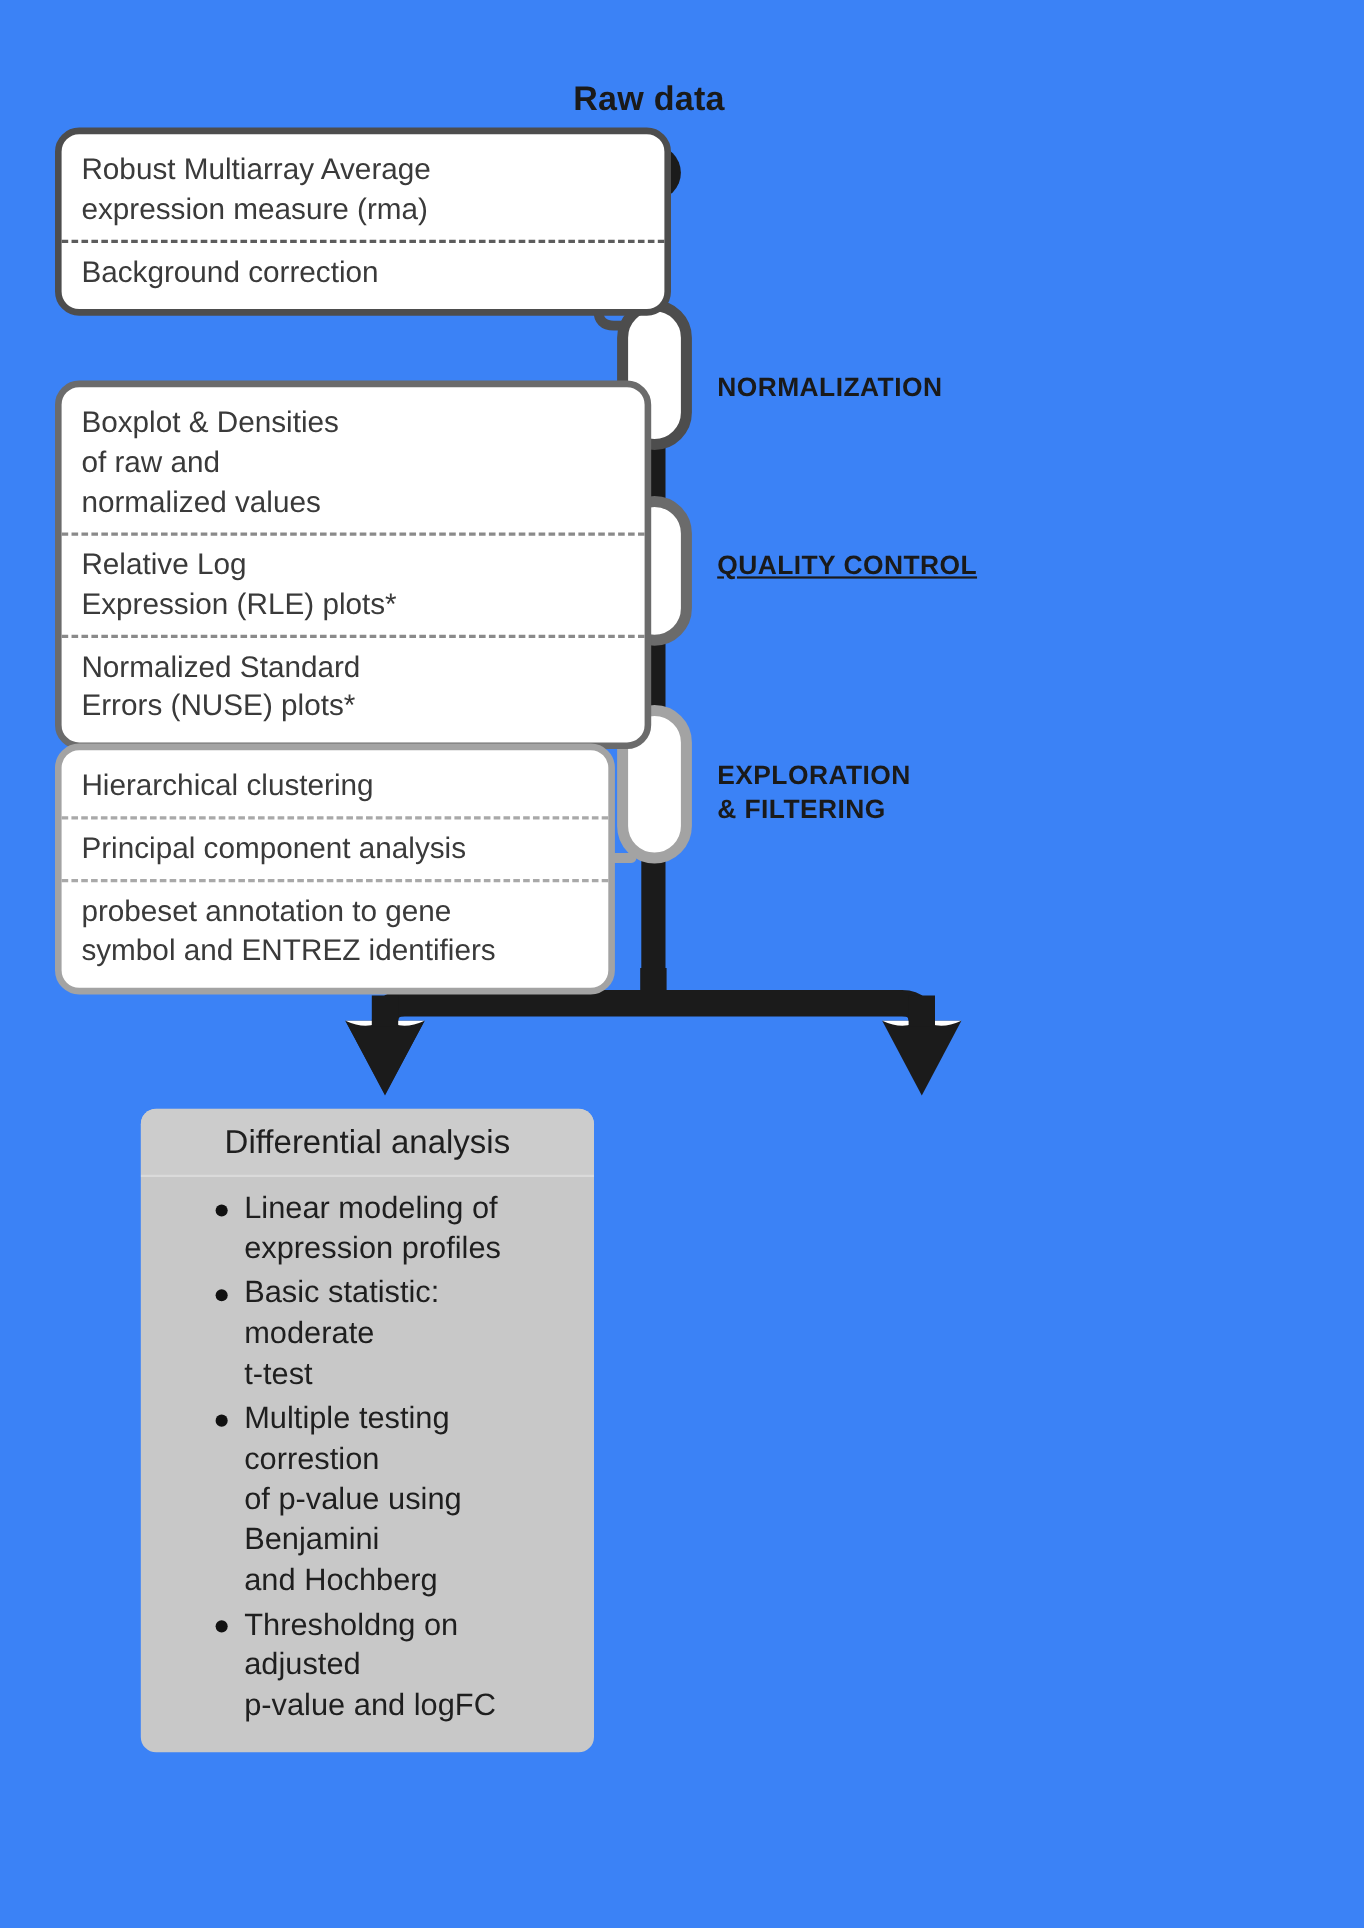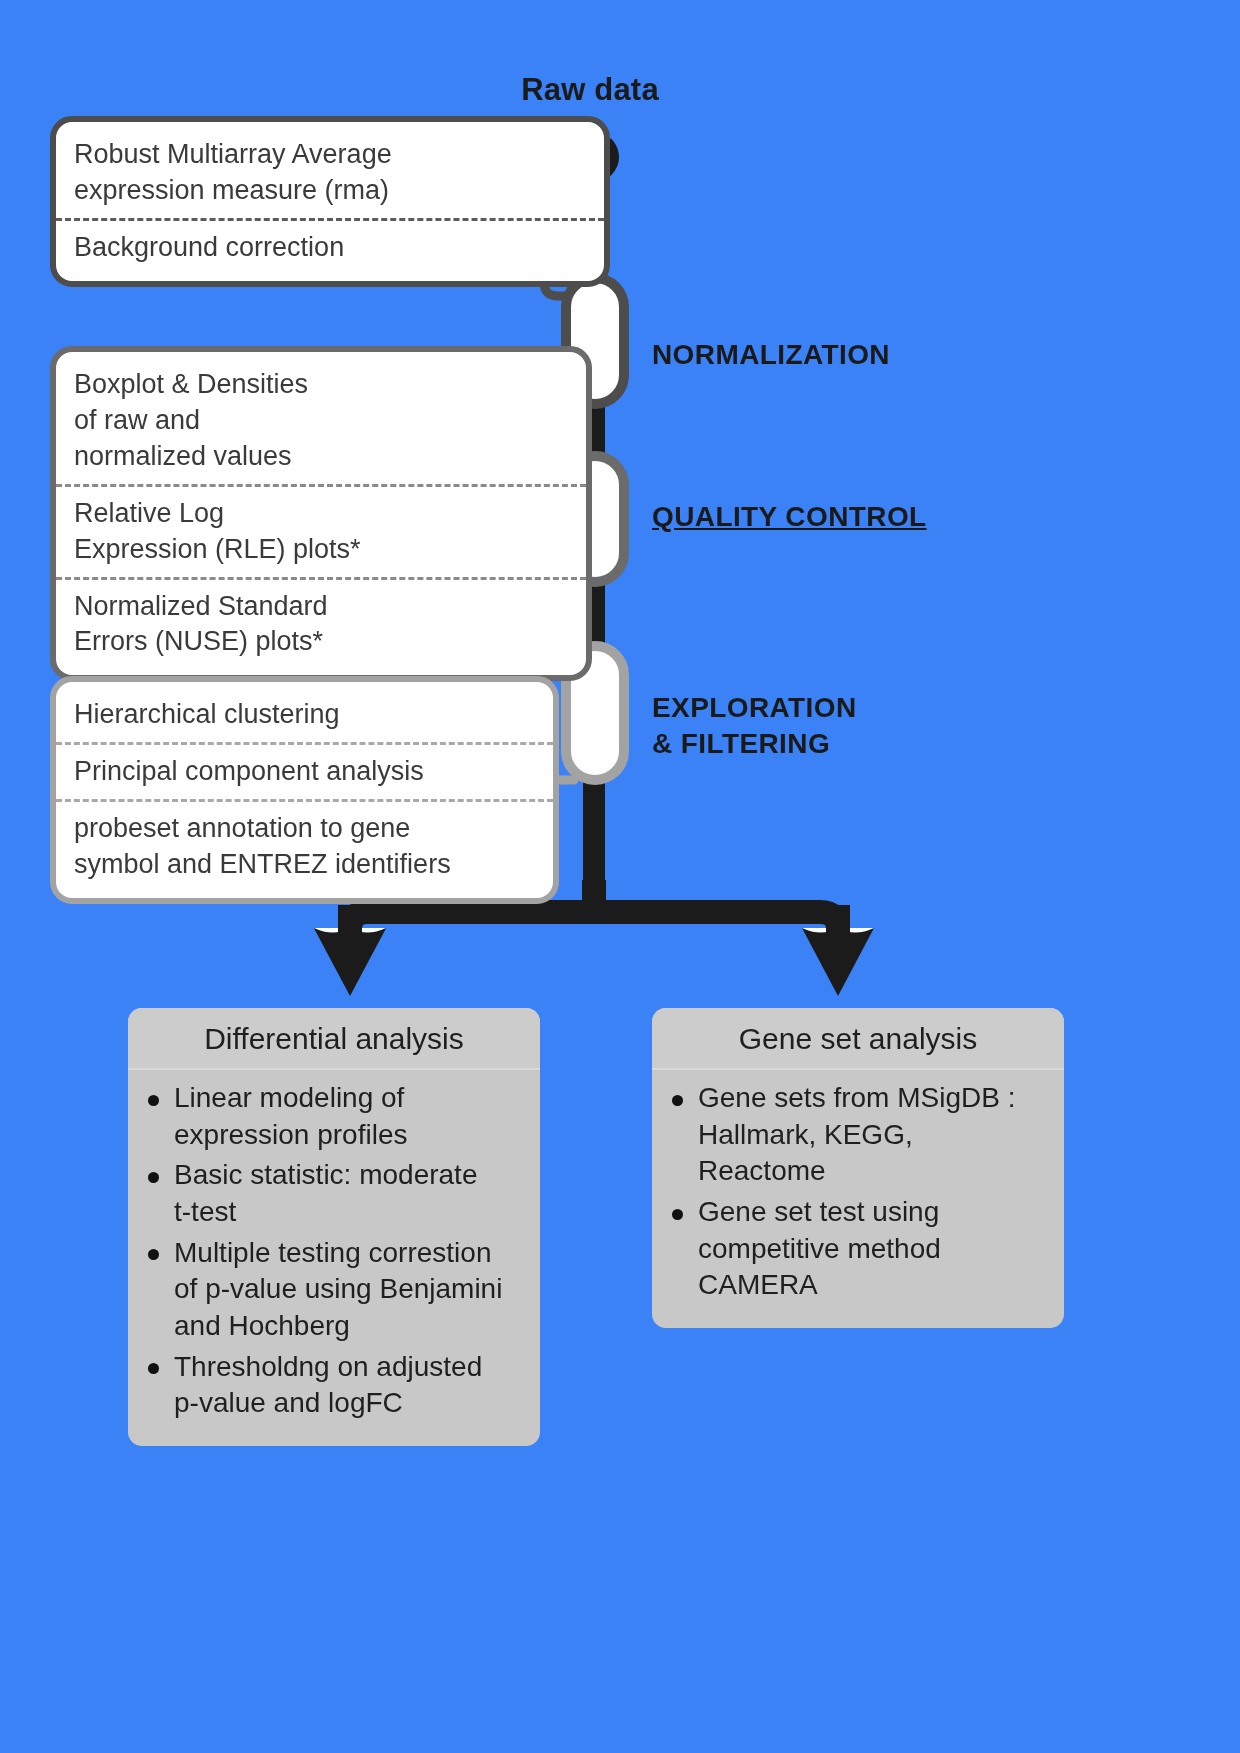--- a/index.html
+++ b/index.html
@@ -30,21 +30,21 @@
     text-align:center;
     font-size:31px;
     font-weight:bold;
     color:#1a1a1a;
     letter-spacing:.2px;
   }
 
   
   .stage-label{
     position:absolute;
-    font-size:28px;
+    font-size:24px;
     font-weight:bold;
     color:#1a1a1a;
     letter-spacing:.4px;
     line-height:1.30;
     white-space:pre-line;
   }
   #lbl-norm{ left:652px; top:337px; }
   #lbl-qc  { left:652px; top:499px;text-decoration:underline; }
   #lbl-exp { left:652px; top:690px; }
 
@@ -106,20 +106,21 @@
   .card-head{
     font-size:30px;
     color:#1f1f1f;
     text-align:center;
     padding:14px 10px 12px 10px;
     background:#cccccc;
     border-bottom:2px solid #dadada;
   }
   .card-body{
     padding:10px 18px 20px 18px;
+    margin-left:48px;
   }
   .card-body ul{
     list-style:none;
     margin:0;
     padding:0;
   }
   .card-body li{
     position:relative;
     padding-left:28px;
     margin:0 0 4px 0;
@@ -216,27 +217,14 @@
 t-test</span></li>
         <li><span class="bullet"></span><span>Multiple testing correstion
 of p-value using Benjamini
 and Hochberg</span></li>
         <li><span class="bullet"></span><span>Thresholdng on adjusted
 p-value and logFC</span></li>
       </ul>
     </div>
   </div>
 
-  <div class="card" id="card-gsa">
-    <div class="card-head">Gene set analysis</div>
-    <div class="card-body">
-      <ul>
-        <li><span class="bullet"></span><span>Gene sets from MSigDB :
-    Hallmark, KEGG,
-    Reactome</span></li>
-        <li><span class="bullet"></span><span>Gene set test using
-competitive method
-CAMERA</span></li>
-      </ul>
-    </div>
-  </div>
 
 </div>
 
 </body></html>

